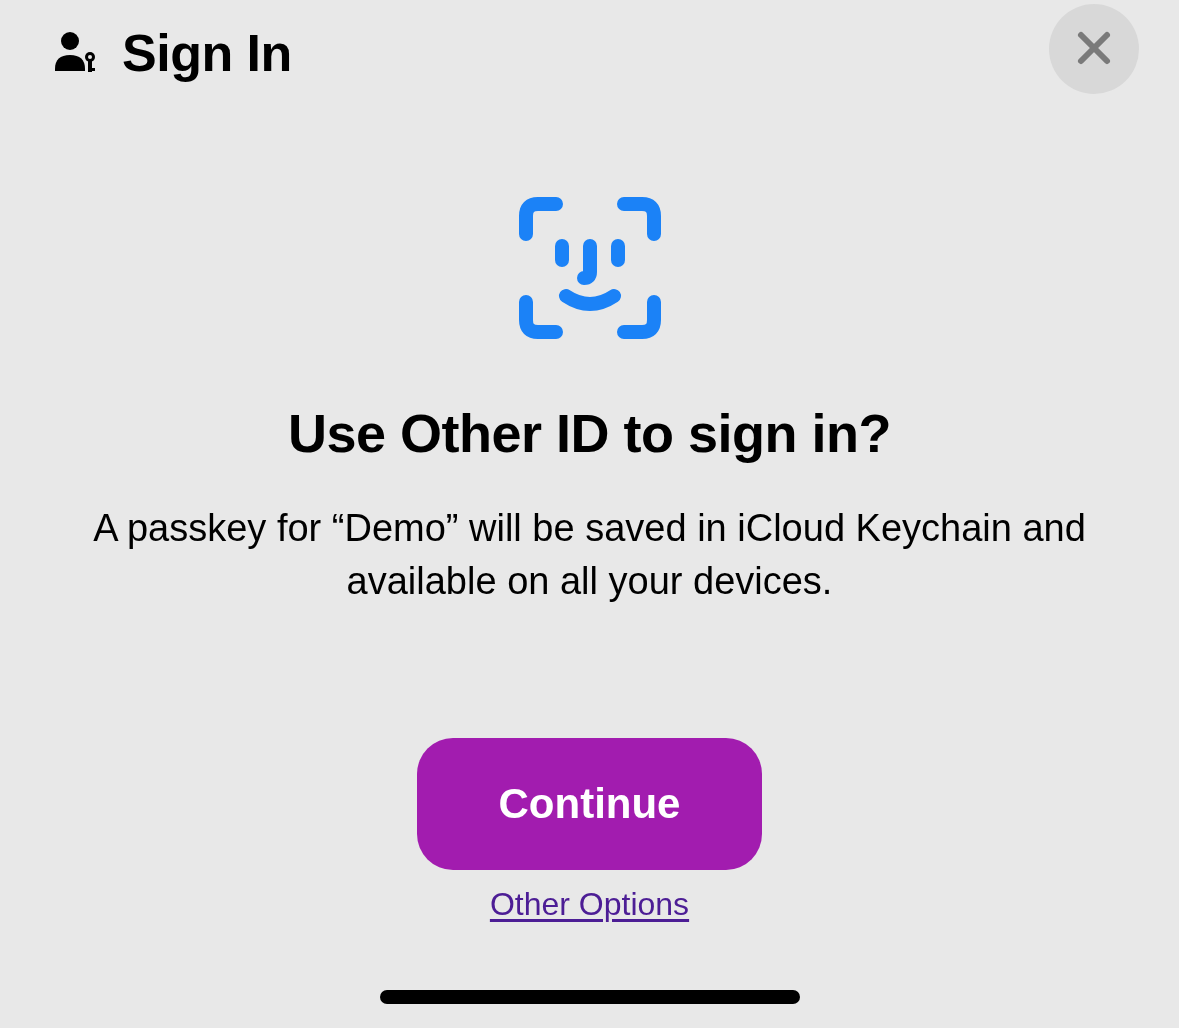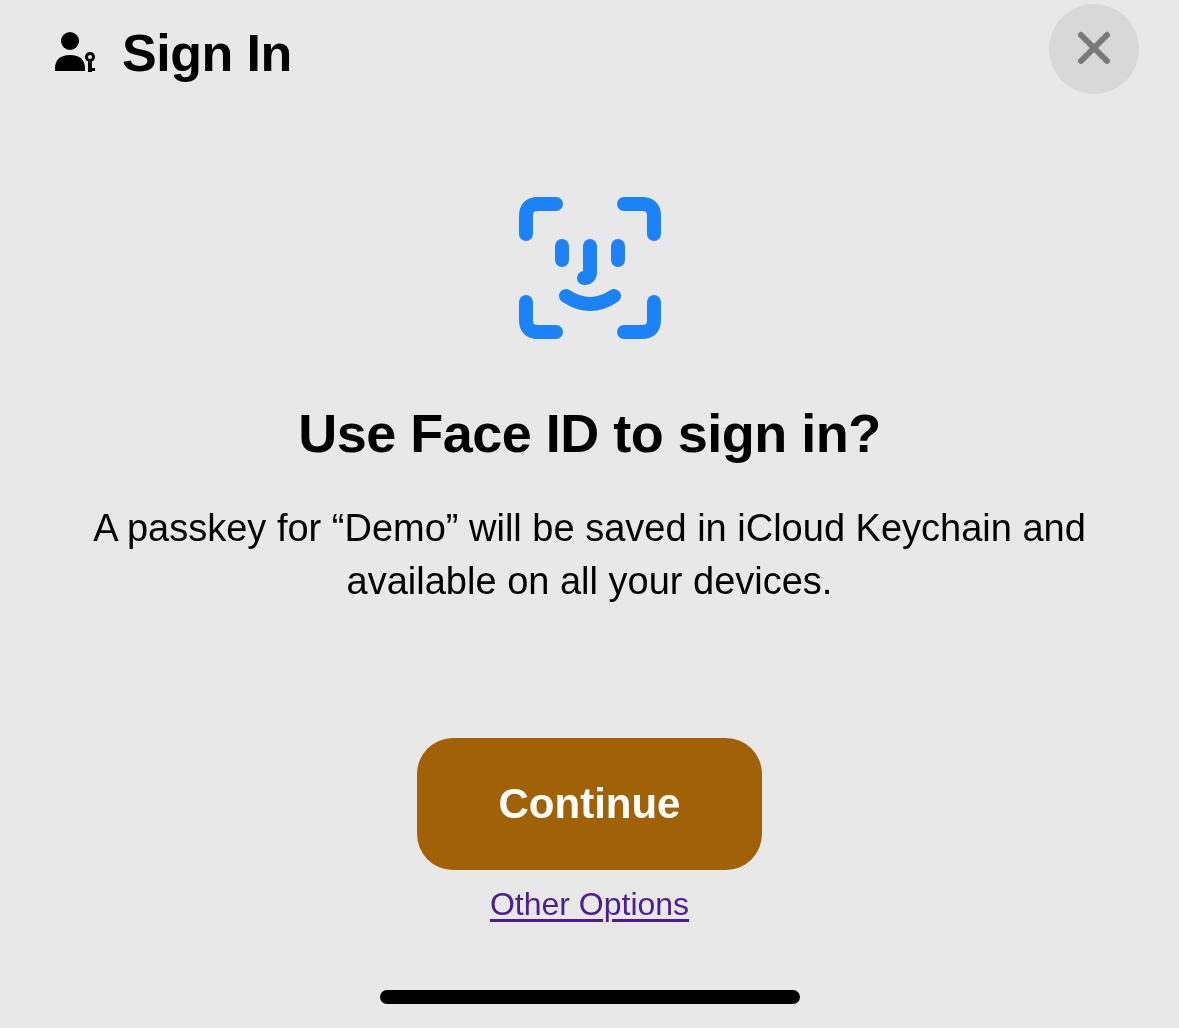--- a/index.html
+++ b/index.html
@@ -92,21 +92,21 @@
       color: #000;
       text-align: center;
       line-height: 1.4;
       max-width: 1060px;
     }
     
     .continue-button {
       margin-top: 130px;
       width: 345px;
       height: 132px;
-      background-color: #a16207;
+      background-color: #a21caf;
       border: none;
       border-radius: 36px;
       color: #fff;
       font-size: 42px;
       font-weight: 600;
       cursor: pointer;
       font-family: inherit;
     }
     
     .other-options-link {
@@ -167,21 +167,21 @@
       <path d="M 108 10 L 126 10 Q 138 10 138 22 L 138 40"></path>
       <path d="M 138 108 L 138 126 Q 138 138 126 138 L 108 138"></path>
       <path d="M 40 138 L 22 138 Q 10 138 10 126 L 10 108"></path>
       <line x1="46" y1="52" x2="46" y2="66"></line>
       <line x1="102" y1="52" x2="102" y2="66"></line>
       <path d="M 74 52 L 74 78 Q 74 84 68 84" stroke-linejoin="round"></path>
       <path d="M 50 102 Q 74 118 98 102"></path>
     </svg>
   </span>
 
-  <h2 class="main-heading">Use Face ID to sign in?</h2>
+  <h2 class="main-heading">Use Other ID to sign in?</h2>
 
   <p class="description">A passkey for “Demo” will be saved in iCloud Keychain and available on all your devices.</p>
 
   <button class="continue-button">Continue</button>
 
   <button class="other-options-link">Other Options</button>
 </div>
 
 <div class="home-indicator"></div>
 

